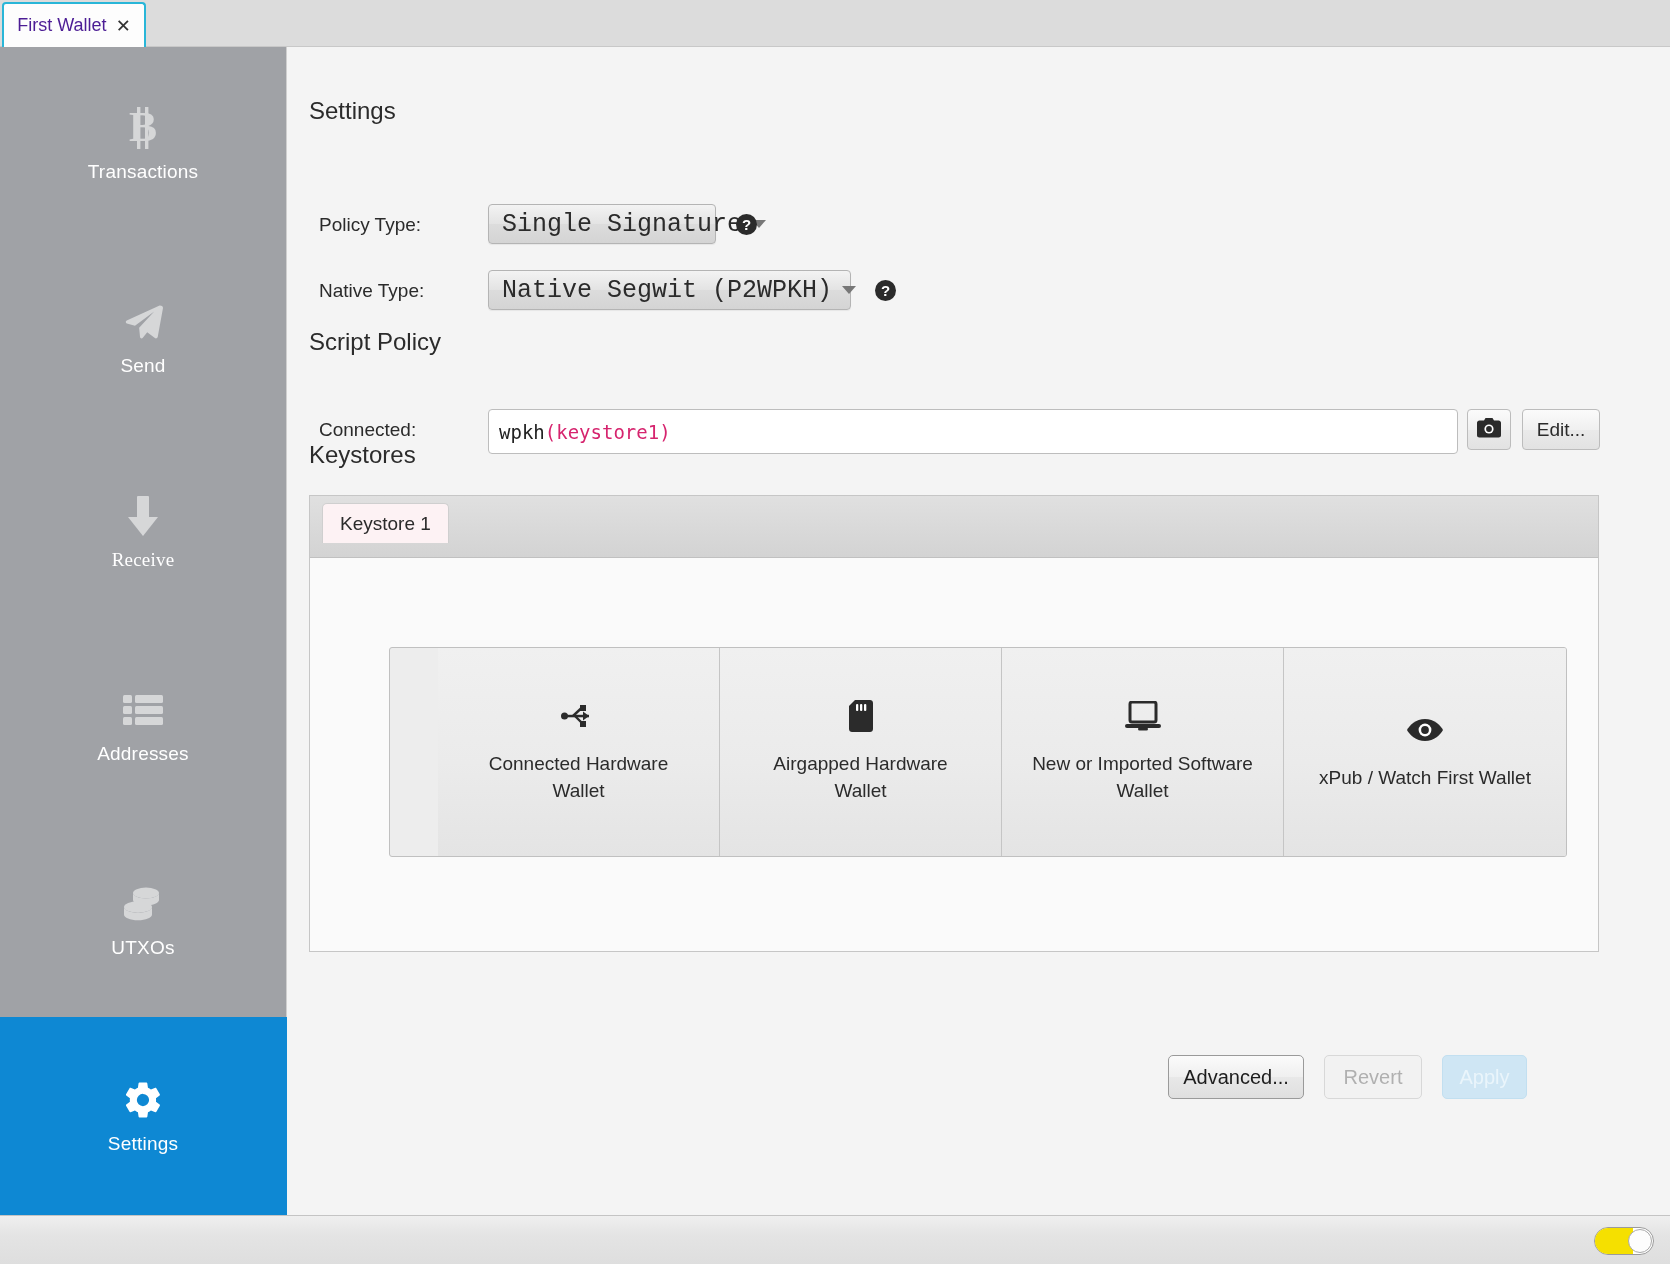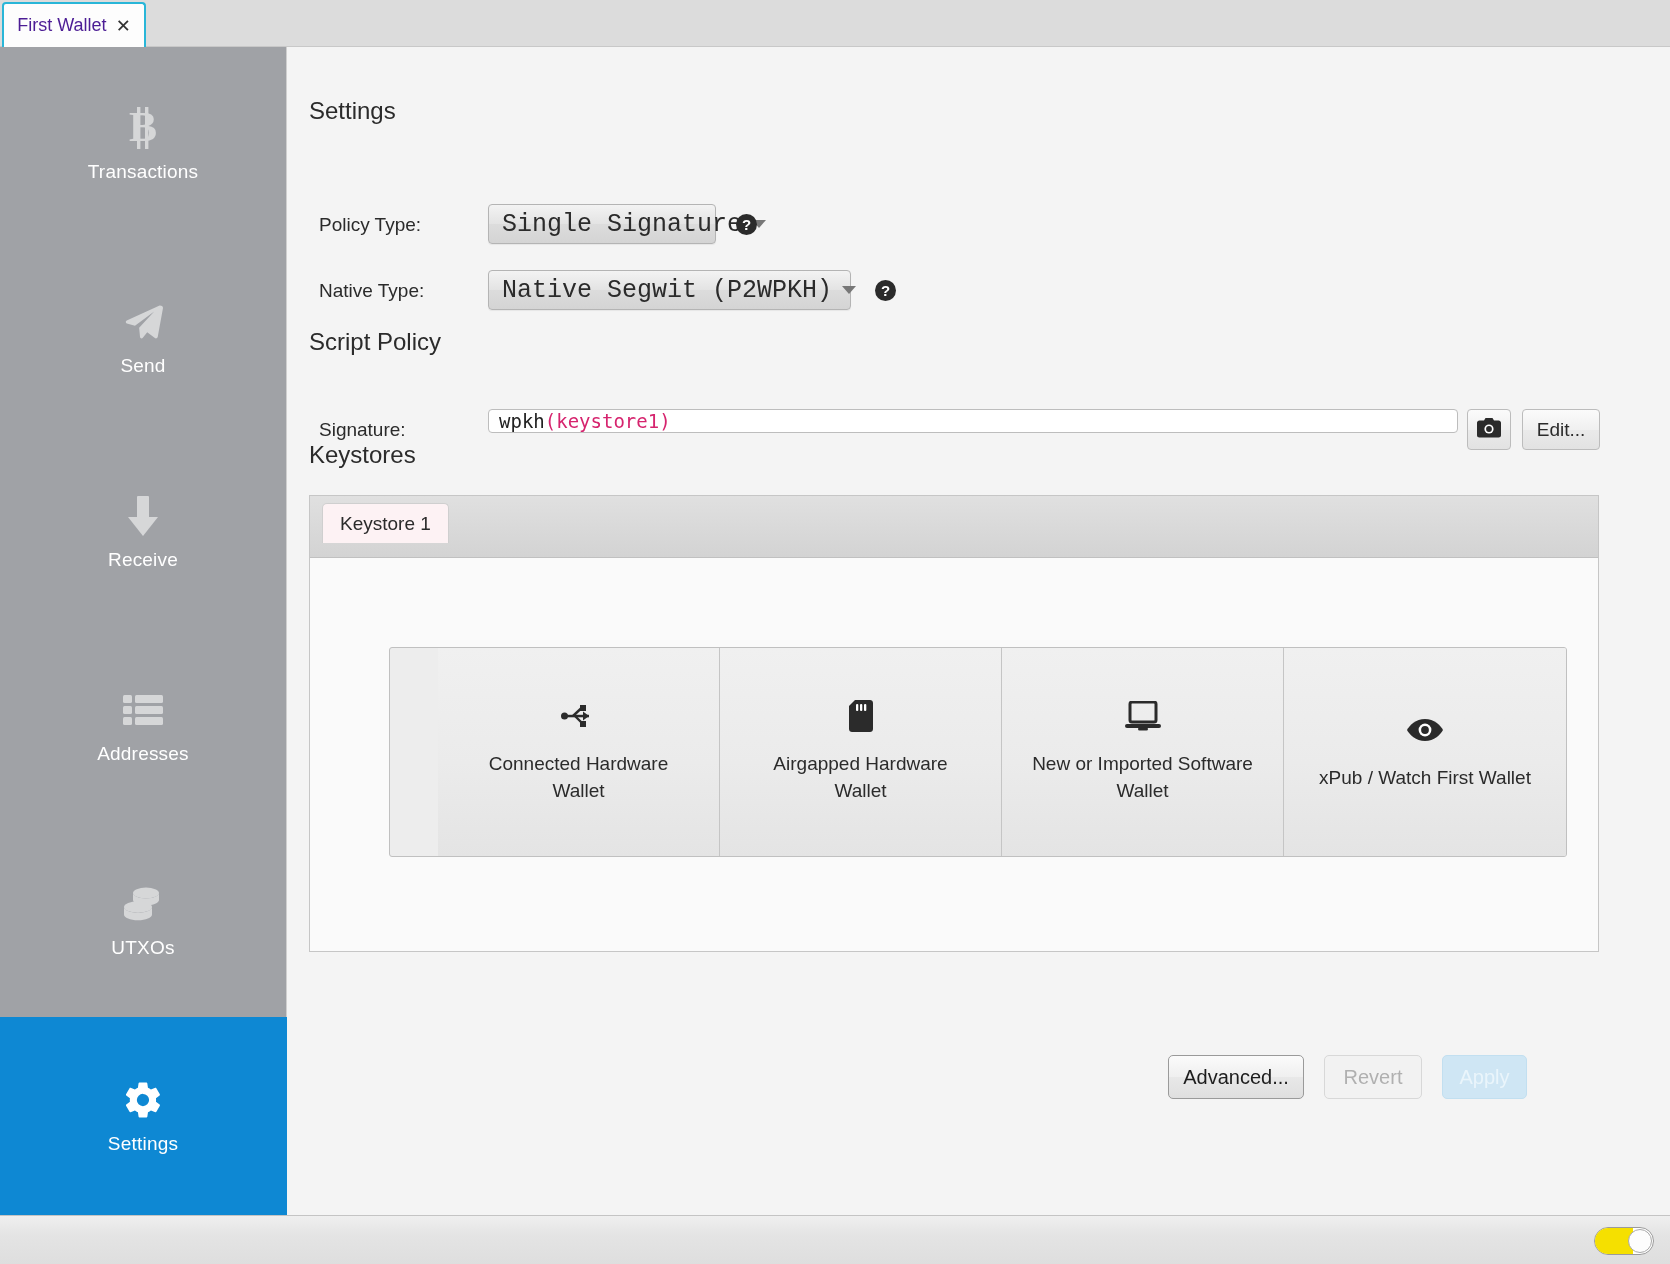--- a/index.html
+++ b/index.html
@@ -163,21 +163,21 @@
     display: flex;
     align-items: center;
     justify-content: center;
     cursor: pointer;
     line-height: 1;
   }
 
   
   .descriptor-field {
     position: absolute;
-    height: 24px;
+    height: 45px;
     background: #ffffff;
     border: 1px solid #bdbdbd;
     border-radius: 4px;
     display: flex;
     align-items: center;
     padding: 0 10px;
     font-family: "DejaVu Sans Mono", monospace;
     font-size: 19px;
     overflow: hidden;
     white-space: nowrap;
@@ -366,21 +366,21 @@
 
     <div class="side-item" style="top:194px;">
       <span class="side-icon">
         <svg width="42" height="42" viewBox="0 0 24 24" fill="#e2e3e4">
           <path d="M21.5 2.6 2.7 11.1c-.8.4-.7 1.5.1 1.7l4.6 1.4 11-8.2-8.6 9.3.5 5.3c.1.8 1.1 1.1 1.6.4l2.5-3.1 4.4 3.3c.6.4 1.4.1 1.6-.6l3-16.5c.2-.9-.8-1.6-1.9-1.5z"></path>
         </svg>
       </span>
       <span class="side-label">Send</span>
     </div>
 
-    <div class="side-item" style="top:388px;">
+    <div class="side-item" style="top:388px;font-family:Liberation Serif, serif;">
       <span class="side-icon">
         <svg width="34" height="44" viewBox="0 0 34 44" fill="#e2e3e4">
           <rect x="11" y="2" width="12" height="24" rx="1"></rect>
           <path d="M17 42 2 23h30z"></path>
         </svg>
       </span>
       <span class="side-label">Receive</span>
     </div>
 
     <div class="side-item" style="top:582px;">
@@ -435,21 +435,21 @@
 
     <div class="field-label" style="left:32px; top:233px;">Native Type:</div>
     <div class="combo" style="left:201px; top:223px; width:363px;">
       <span class="combo-text">Native Segwit (P2WPKH)</span>
       <span class="caret"></span>
     </div>
     <div class="help-icon" style="left:588px; top:233px;">?</div>
 
     <div class="section-title" style="left:22px; top:281px;">Script Policy</div>
 
-    <div class="field-label" style="left:32px; top:372px;">Signature:</div>
+    <div class="field-label" style="left:32px; top:372px;">Connected:</div>
 
     <div class="descriptor-field" style="left:201px; top:362px; width:970px;">
       <span class="desc-fn">wpkh</span>
         <span class="desc-paren">(</span>
         <span class="desc-key">keystore1</span>
         <span class="desc-paren">)</span>
     </div>
 
     <div class="icon-btn" style="left:1180px; top:362px;">
       <span>

